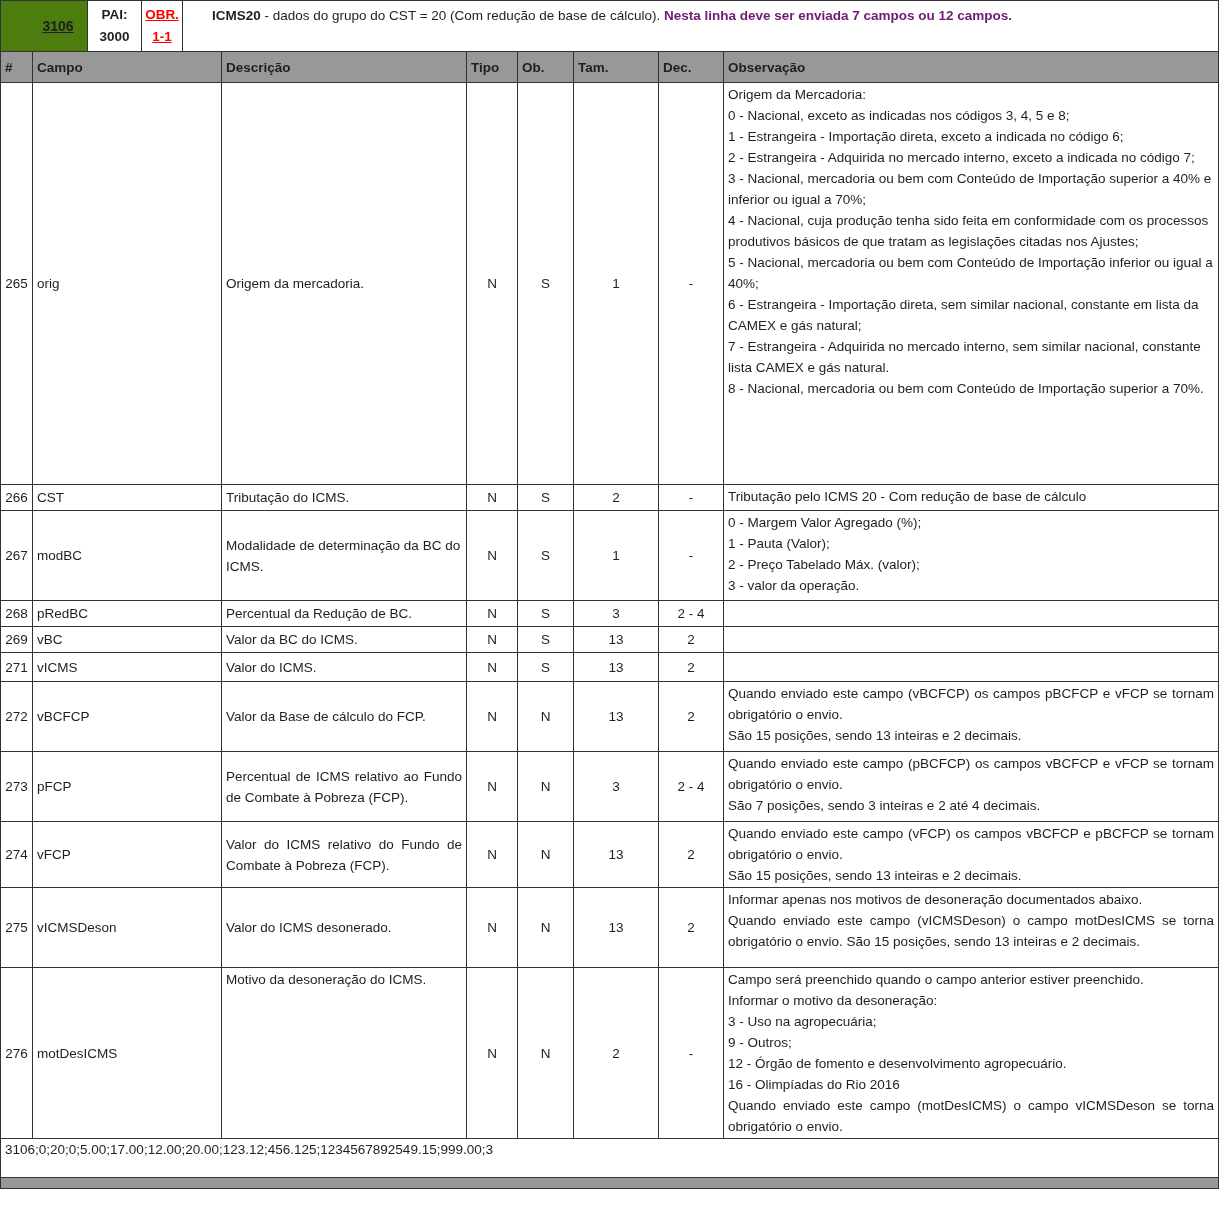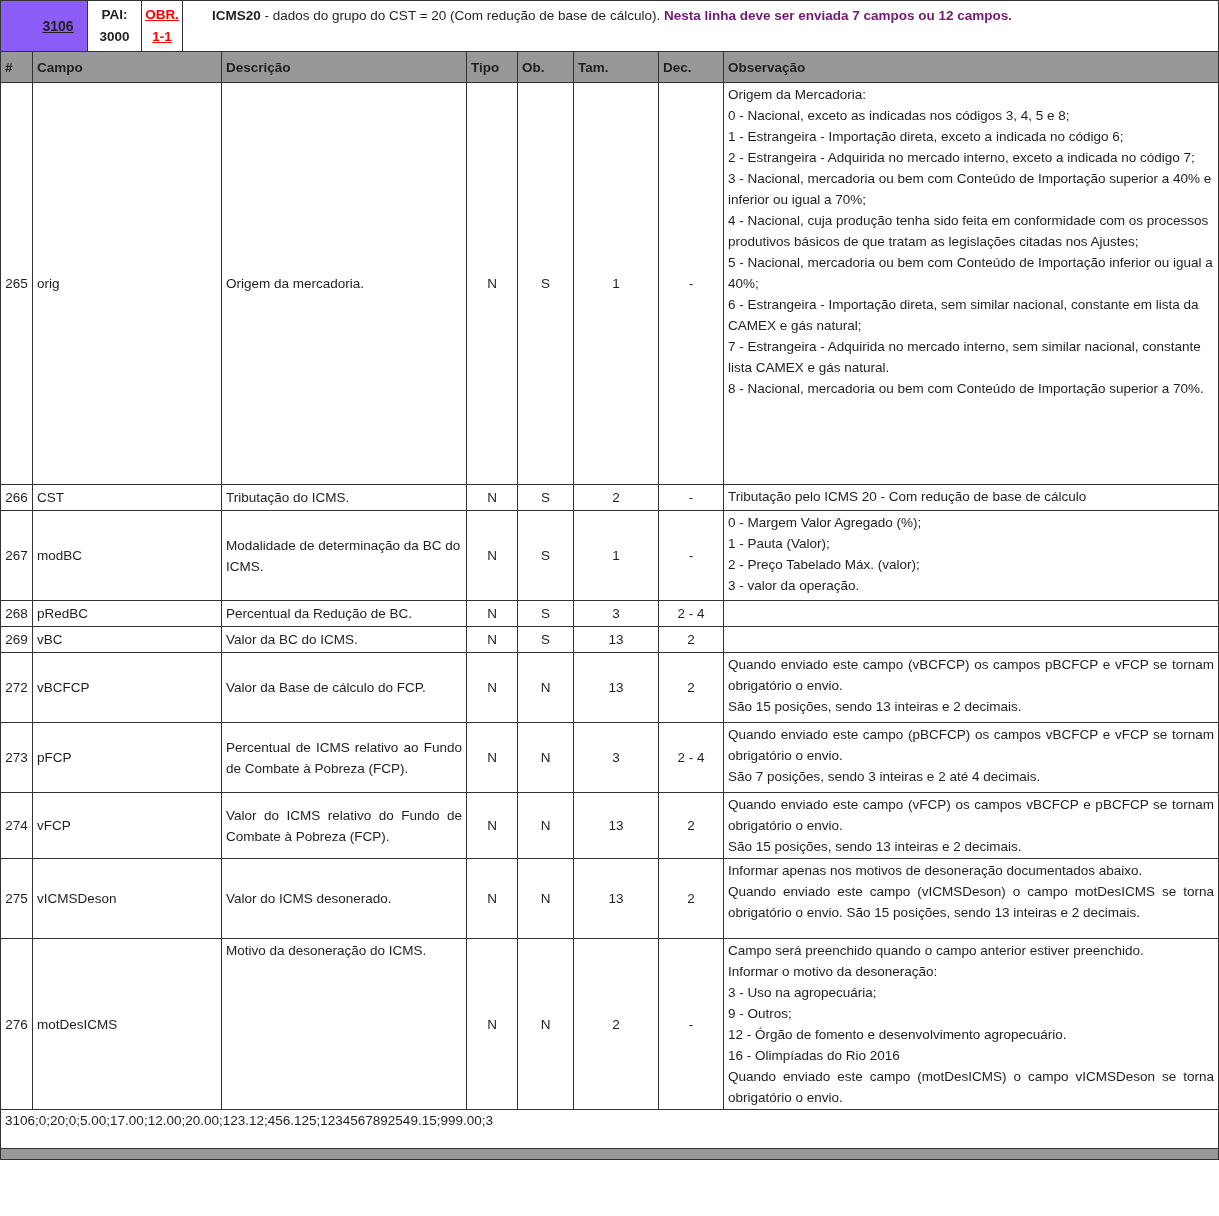--- a/index.html
+++ b/index.html
@@ -5,21 +5,21 @@
   html,body{margin:0;padding:0;background:#fff;}
   body{font-family:"Liberation Sans","DejaVu Sans",sans-serif;color:#1f1f1f;}
   .page{width:1219px;}
 
   
   .top-header{display:flex;width:1219px;box-sizing:border-box;}
   .th-cell{border:1px solid #333;box-sizing:border-box;height:52px;
            display:flex;flex-direction:column;align-items:center;justify-content:center;
            background:#fff;font-size:13.5px;line-height:22px;}
   .th-cell + .th-cell{margin-left:-1px;}
-  .cell-code{width:88px;background:#8b5cf6;font-weight:bold;font-size:14px;padding-left:28px;}
+  .cell-code{width:88px;background:#4d7c0f;font-weight:bold;font-size:14px;padding-left:28px;}
   .cell-code span{text-decoration:underline;}
   .cell-pai{width:55px;font-weight:bold;}
   .cell-obr{width:42px;font-weight:bold;color:#ff0000;}
   .cell-obr span{text-decoration:underline;}
   .cell-title{flex:1;display:block;text-align:left;padding:5px 5px 0 5px;
               font-size:13.5px;line-height:20px;}
   .t-bold{font-weight:bold;padding-left:24px;}
   .t-alert{font-weight:bold;color:#701a75;}
 
   
@@ -143,20 +143,30 @@
       <tr style="height:26px">
         <td class="c-num">269</td>
         <td class="c-campo">vBC</td>
         <td class="c-desc">Valor da BC do ICMS.</td>
         <td class="c-tipo">N</td>
         <td class="c-ob">S</td>
         <td class="c-tam">13</td>
         <td class="c-dec">2</td>
         <td class="c-obs"></td>
       </tr>
+      <tr style="height:29px">
+        <td class="c-num">271</td>
+        <td class="c-campo">vICMS</td>
+        <td class="c-desc">Valor do ICMS.</td>
+        <td class="c-tipo">N</td>
+        <td class="c-ob">S</td>
+        <td class="c-tam">13</td>
+        <td class="c-dec">2</td>
+        <td class="c-obs"></td>
+      </tr>
       <tr style="height:70px">
         <td class="c-num">272</td>
         <td class="c-campo">vBCFCP</td>
         <td class="c-desc">Valor da Base de cálculo do FCP.</td>
         <td class="c-tipo">N</td>
         <td class="c-ob">N</td>
         <td class="c-tam">13</td>
         <td class="c-dec">2</td>
         <td class="c-obs just">Quando enviado este campo (vBCFCP) os campos pBCFCP e vFCP se tornam obrigatório o envio.
 São 15 posições, sendo 13 inteiras e 2 decimais.</td>

